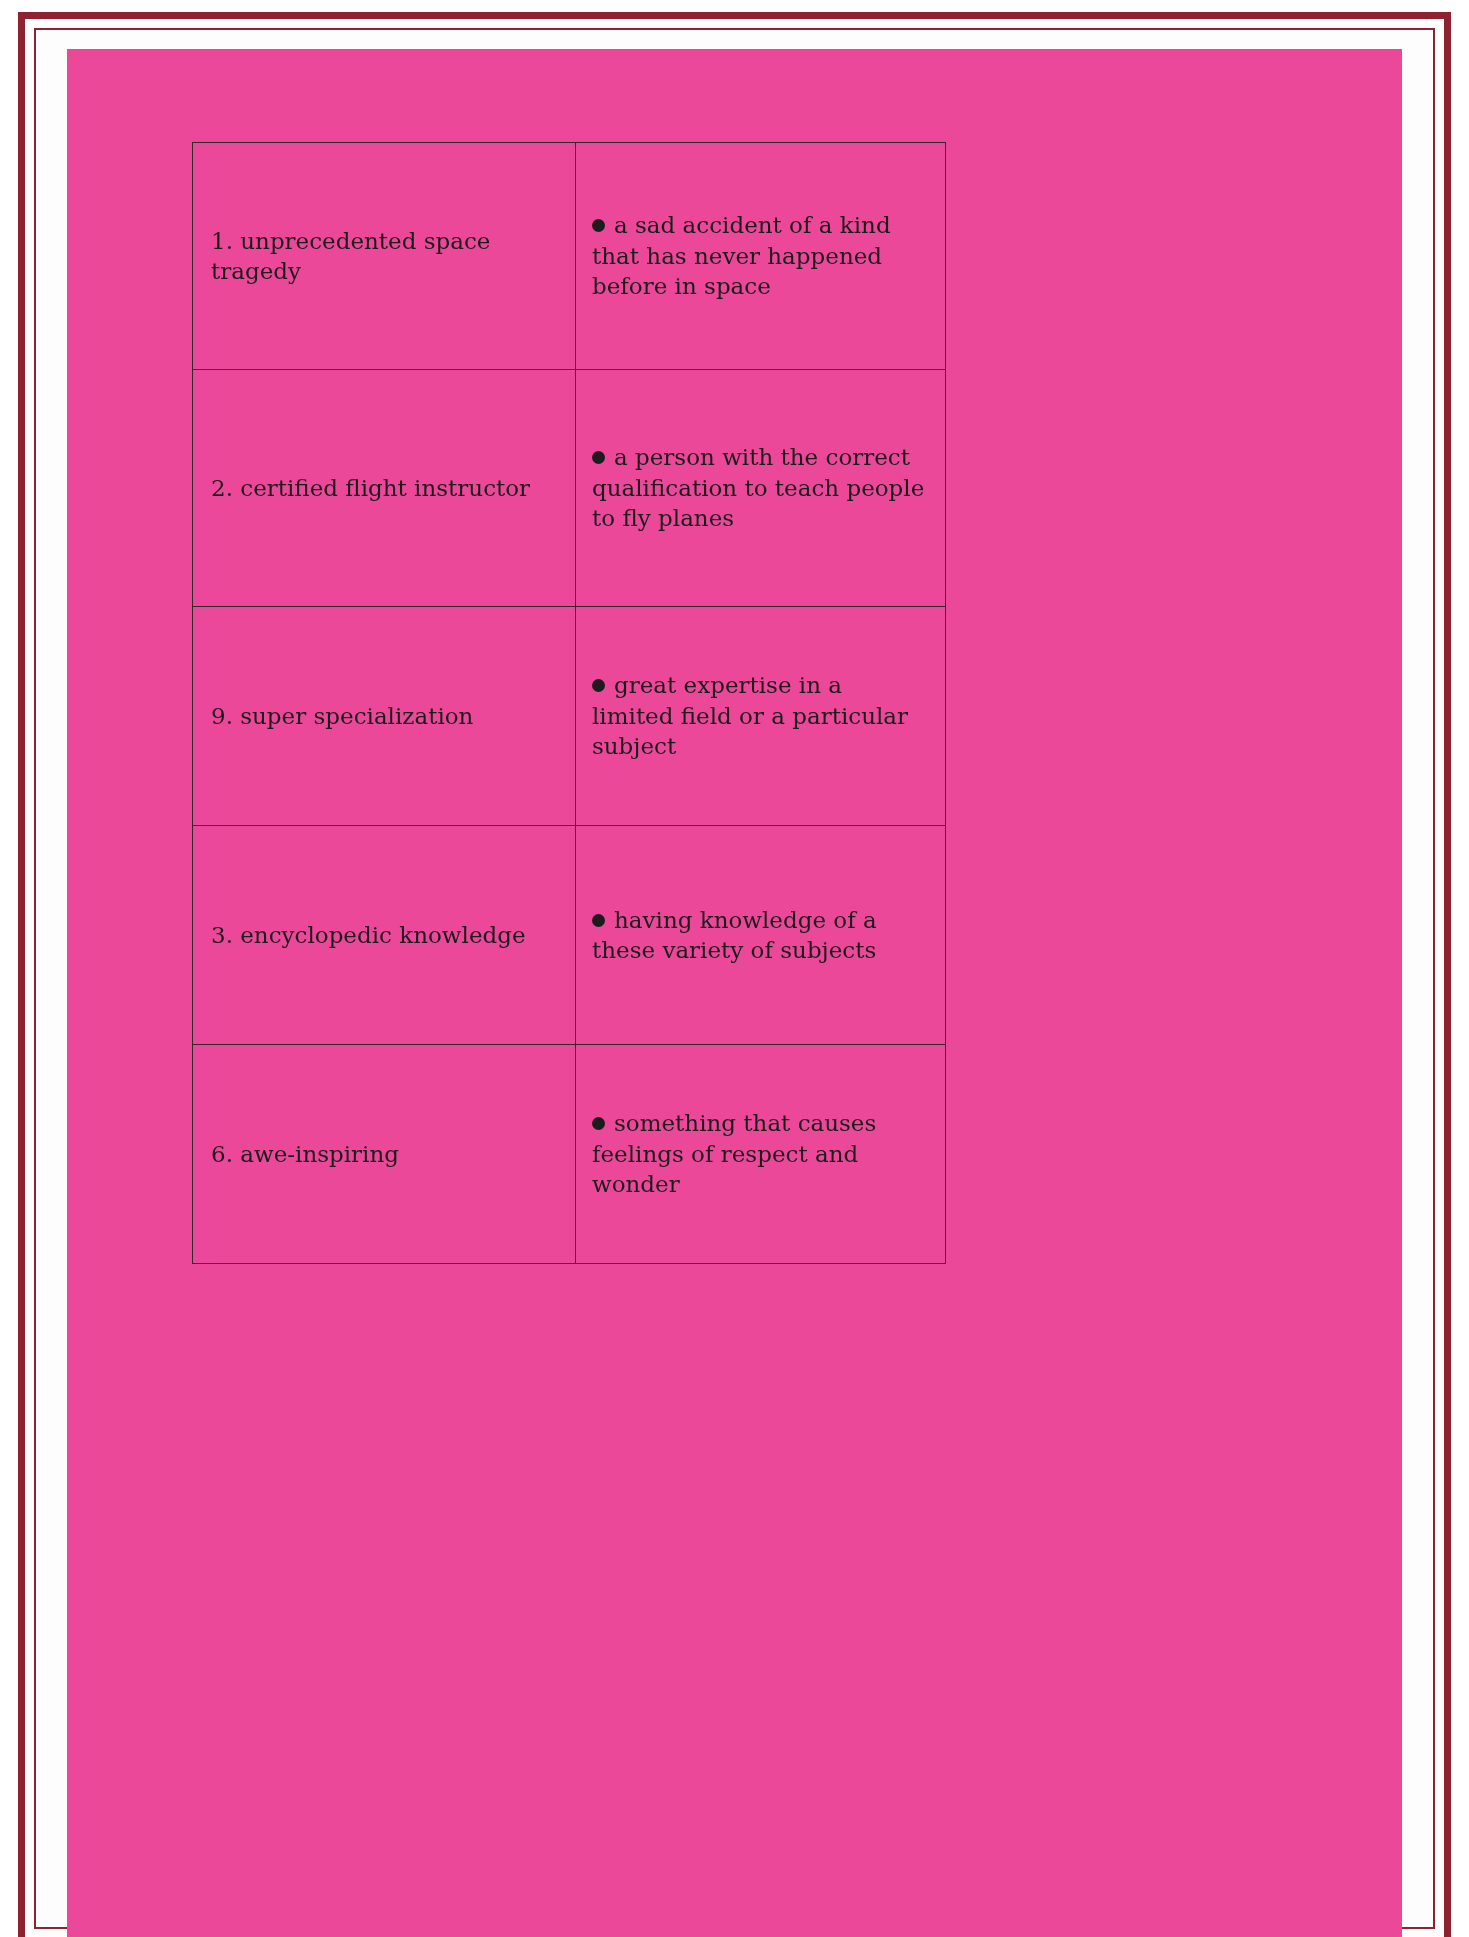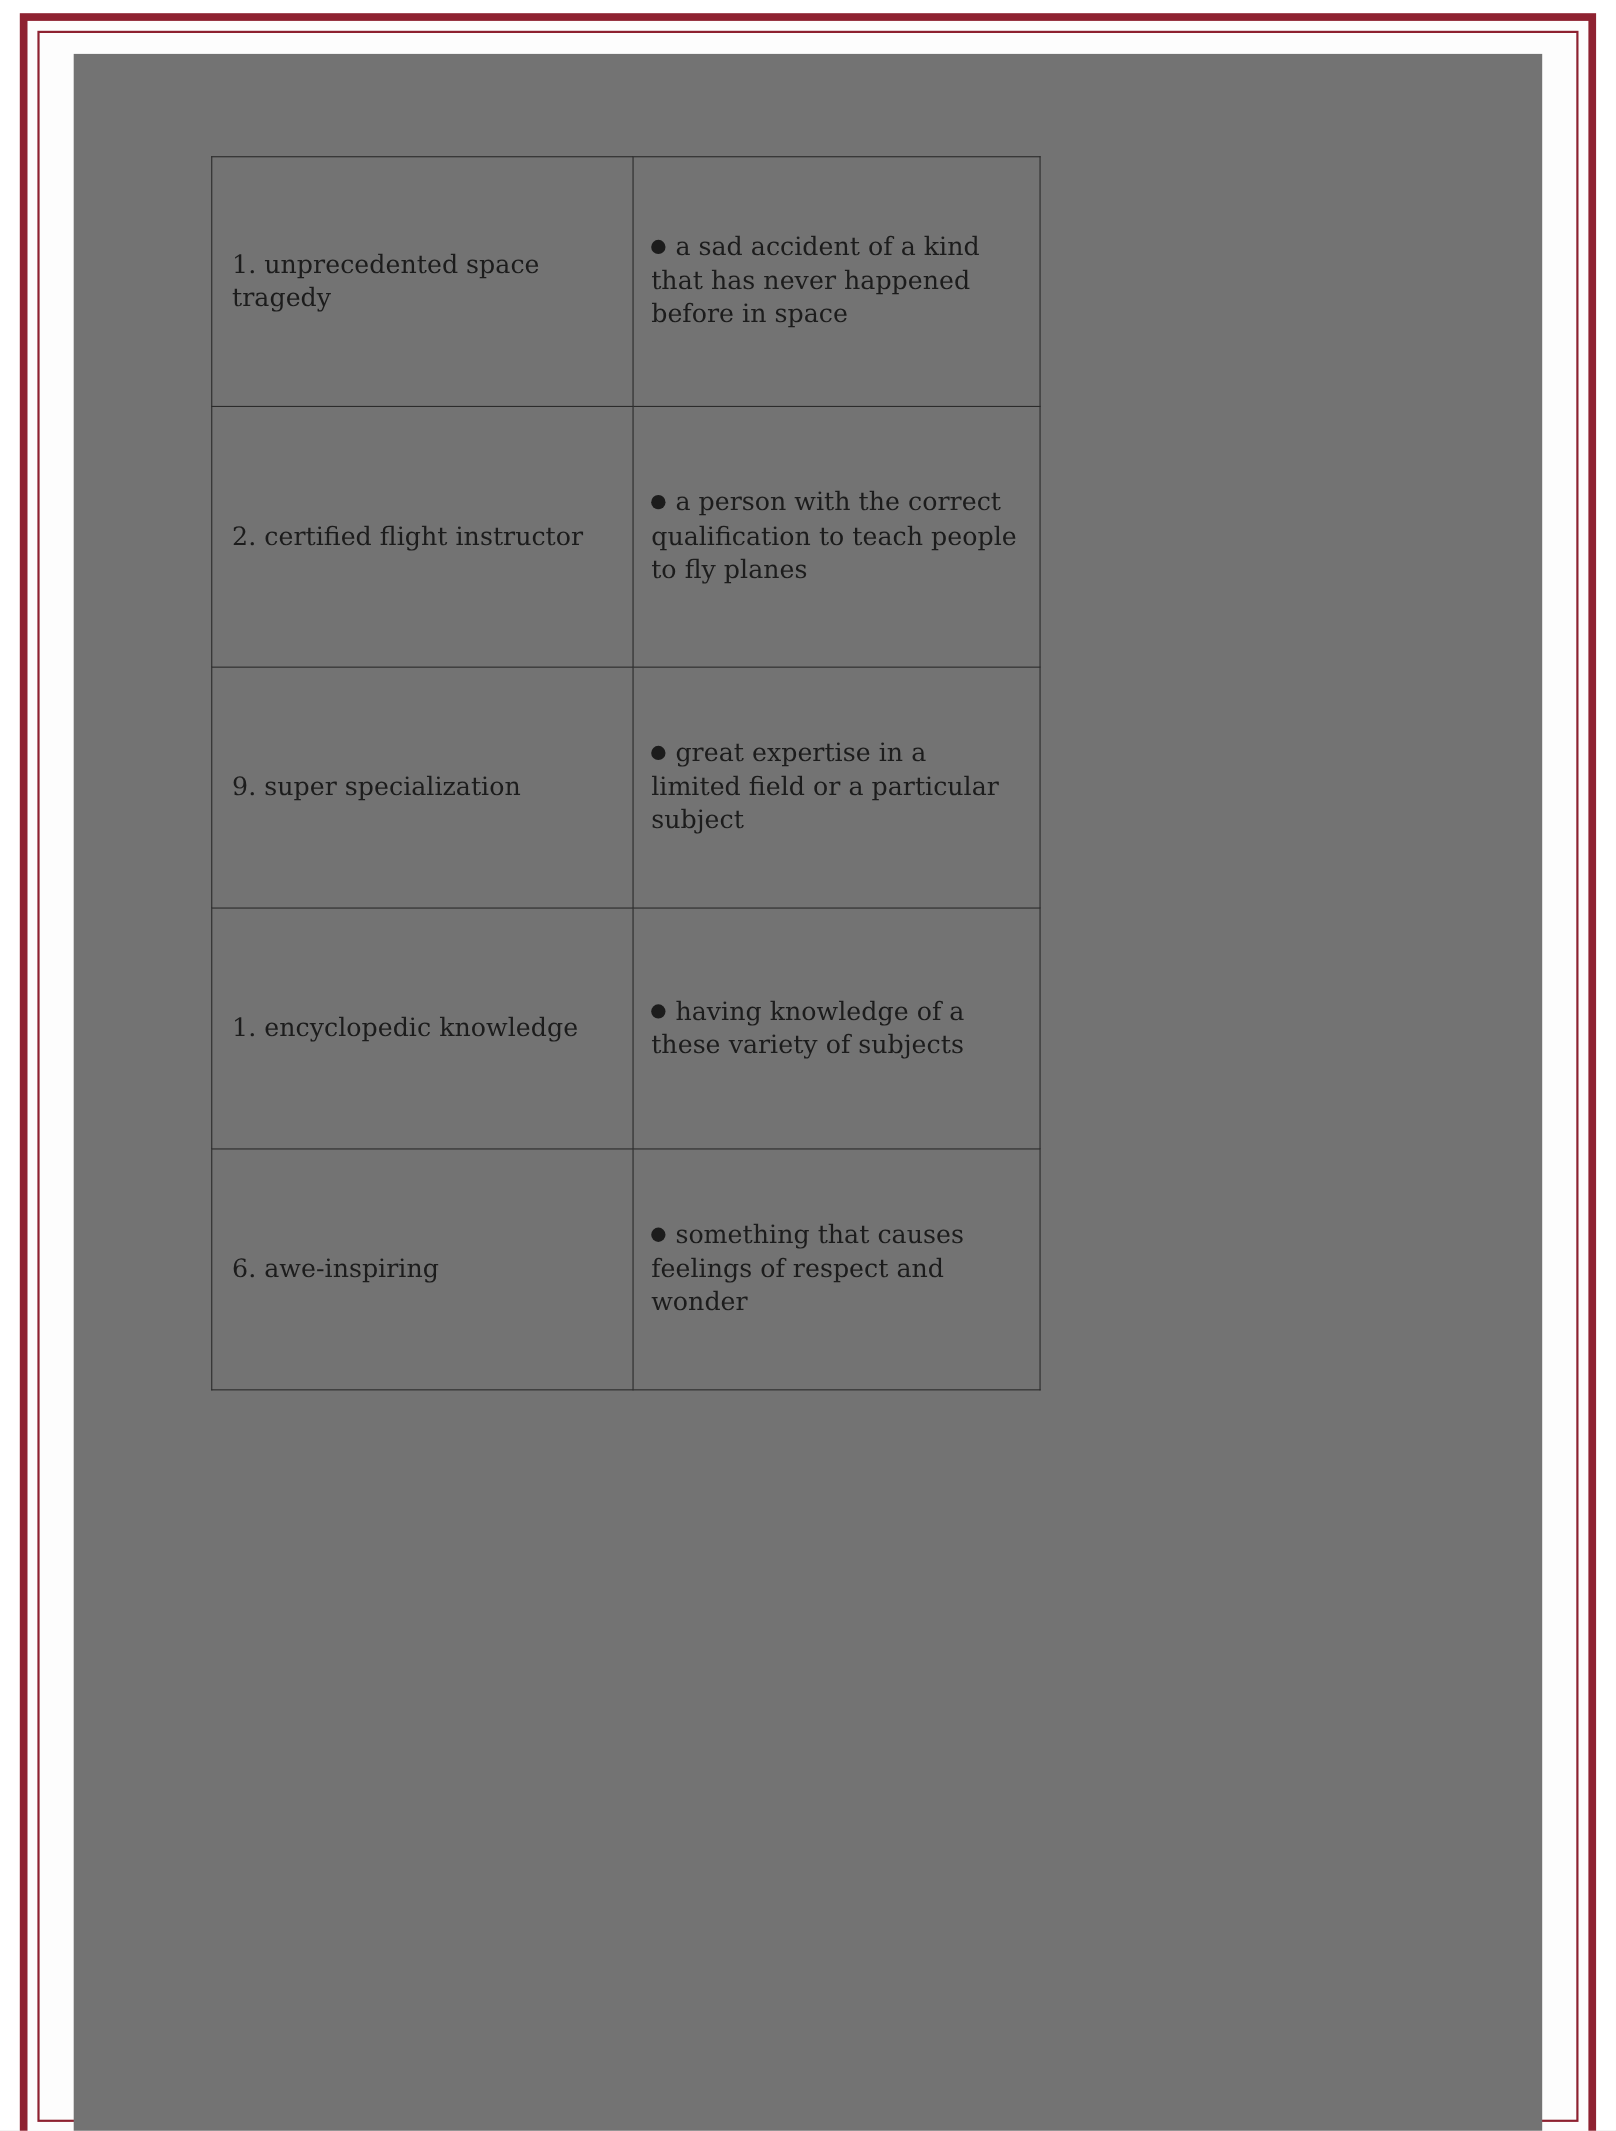--- a/index.html
+++ b/index.html
@@ -35,21 +35,21 @@
     border: 2px solid #8e2231;
     box-sizing: border-box;
   }
 
   .sheet {
     position: absolute;
     left: 42px;
     top: 30px;
     right: 42px;
     bottom: 0;
-    background: #737373;
+    background: #ec4899;
     text-decoration: underline;
   }
 
   
   .vocab-table {
     position: absolute;
     left: 125px;
     top: 93px;
     width: 685px;
     border-collapse: collapse;
@@ -114,21 +114,21 @@
             <span class="bullet"></span><span class="def-text">a person with the correct qualification to teach people to fly planes</span>
           </td>
         </tr>
         <tr class="row-4">
           <td class="term">9. super specialization</td>
           <td class="definition">
             <span class="bullet"></span><span class="def-text">great expertise in a limited field or a particular subject</span>
           </td>
         </tr>
         <tr class="row-5">
-          <td class="term">1. encyclopedic knowledge</td>
+          <td class="term">3. encyclopedic knowledge</td>
           <td class="definition">
             <span class="bullet"></span><span class="def-text">having knowledge of a these variety of subjects</span>
           </td>
         </tr>
         <tr class="row-6">
           <td class="term">6. awe-inspiring</td>
           <td class="definition">
             <span class="bullet"></span><span class="def-text">something that causes feelings of respect and wonder</span>
           </td>
         </tr>

